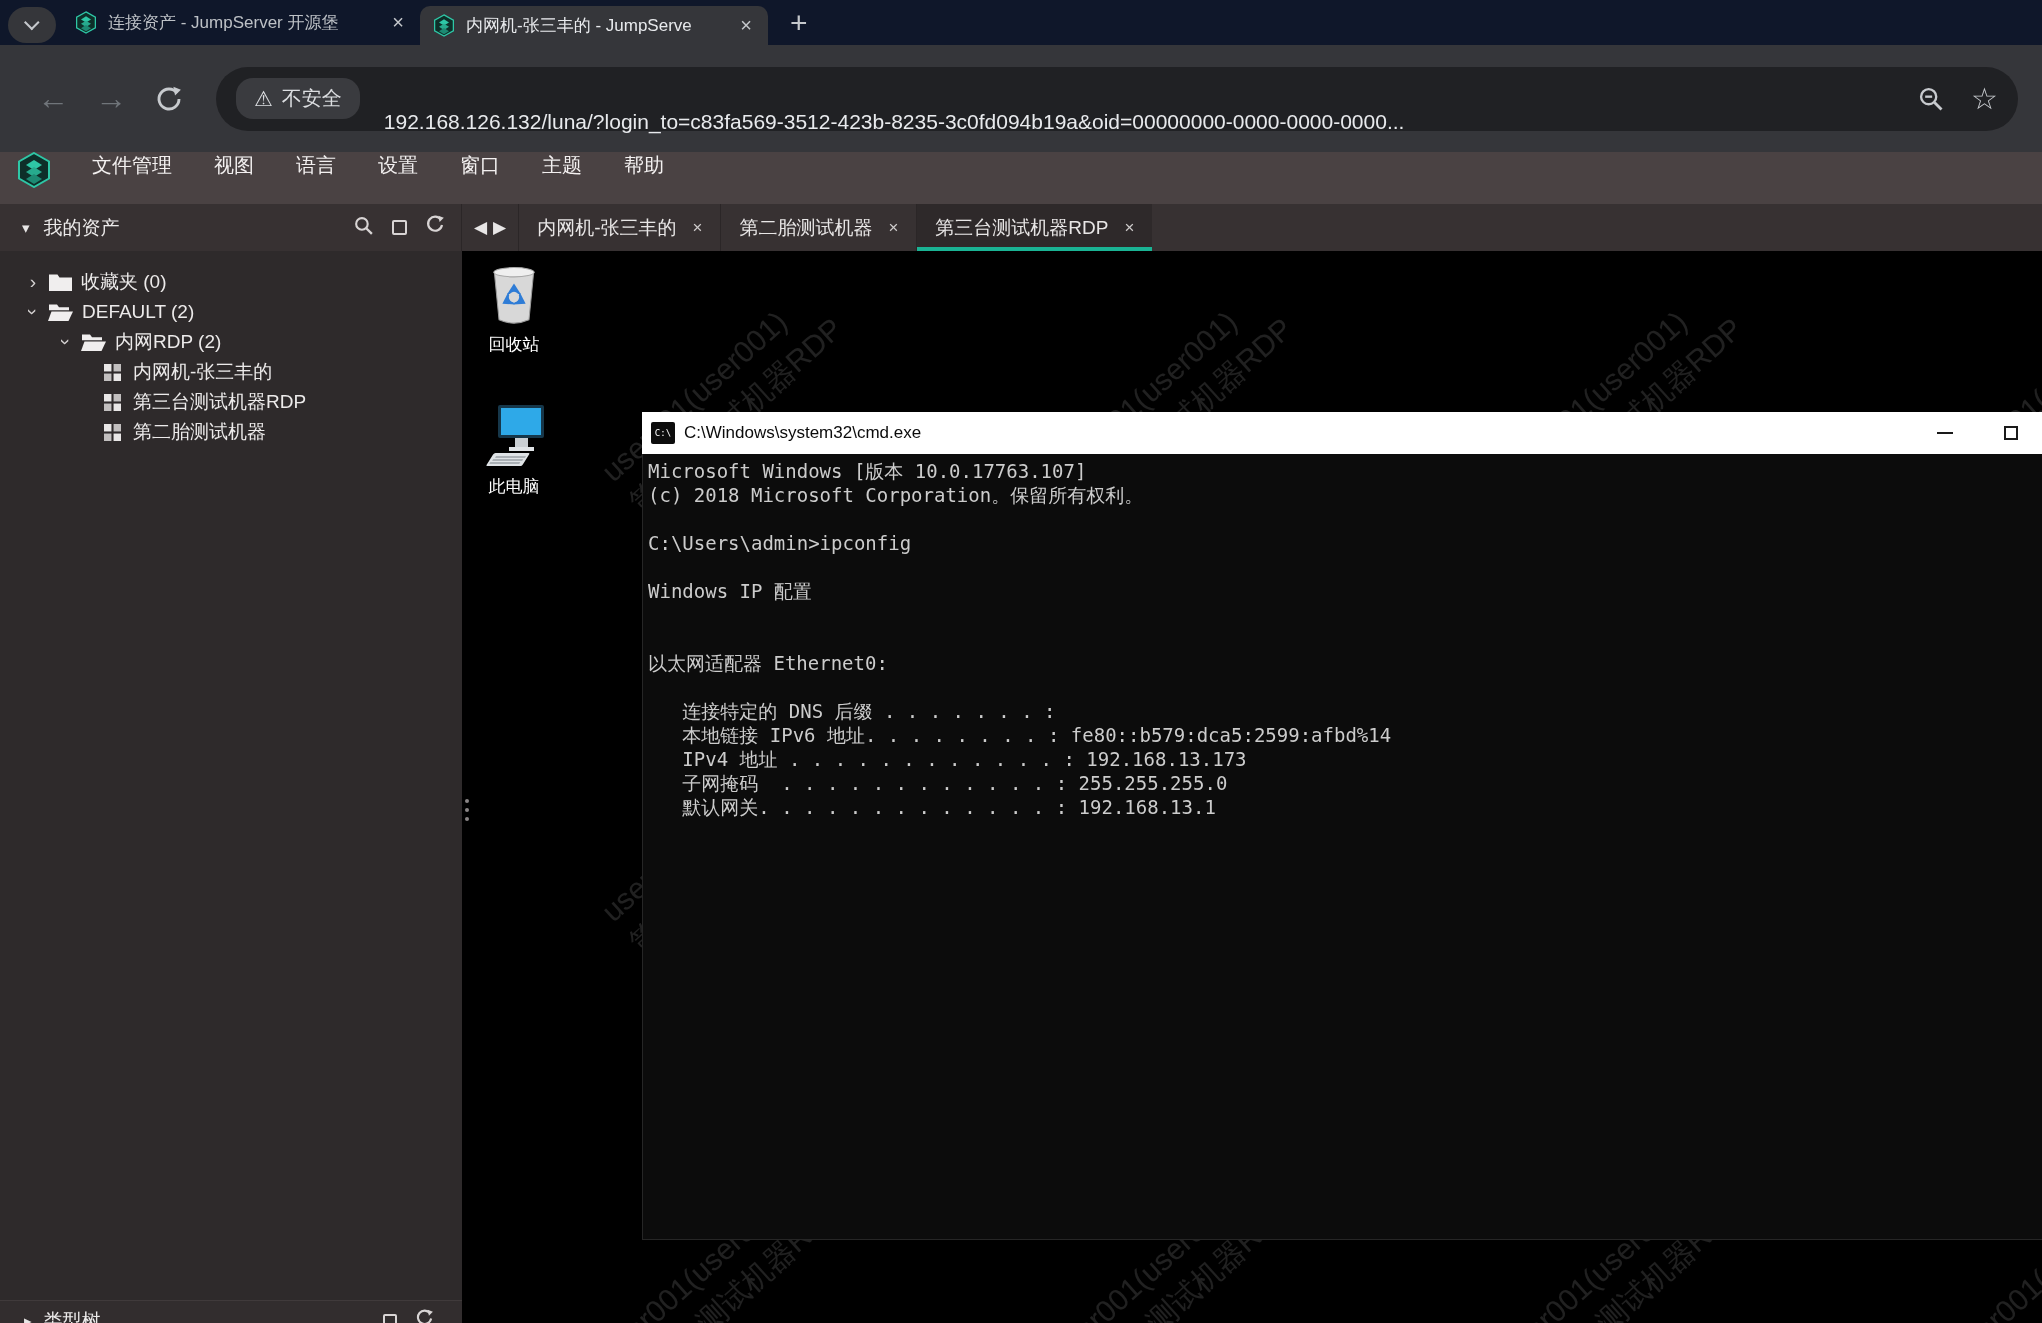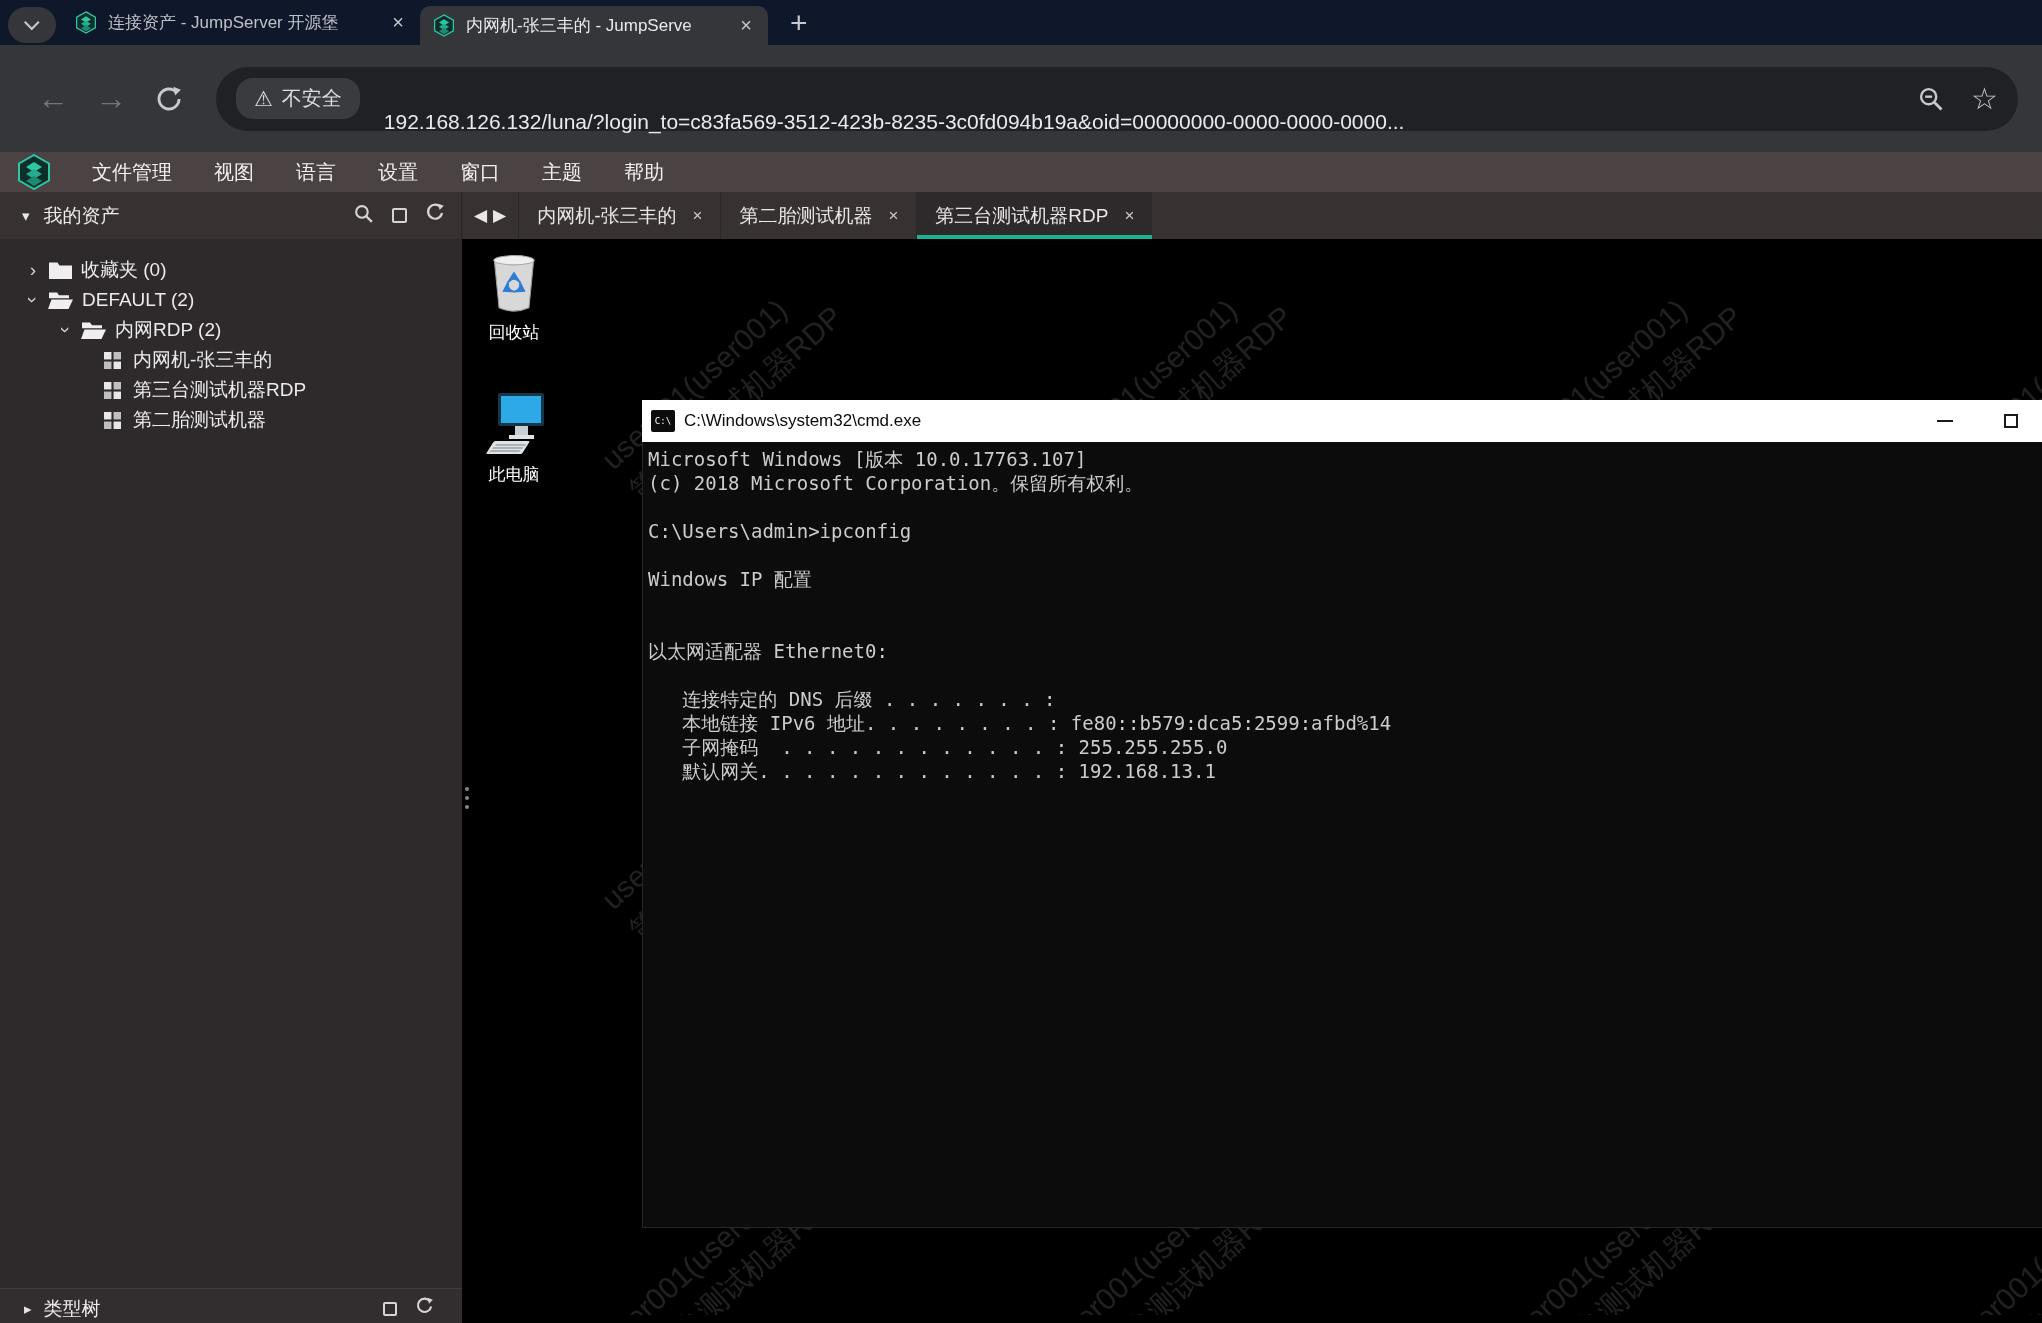--- a/index.html
+++ b/index.html
@@ -31,21 +31,21 @@
   .pill { flex:1; height:64px; margin-left:18px; background:#202124; border-radius:32px;
           display:flex; align-items:center; padding:0 20px; min-width:0; }
   .chip { display:flex; align-items:center; gap:9px; background:#3a3b3f; border-radius:17px;
           padding:7px 18px; color:#dcdee1; font-size:20px; flex:0 0 auto; cursor:pointer; }
   .chip .warn { font-size:21px; line-height:1; }
   .url { margin-left:24px; font-size:21px; color:#e8eaed; white-space:nowrap; overflow:hidden; flex:1;margin-top:46px; }
   .pill .tail-ic { flex:0 0 auto; margin-left:26px; display:flex; align-items:center; cursor:pointer; }
   .star { font-size:30px; color:#c7cace; }
 
   
-  .menubar { height:40px; background:#4a4243; display:flex; align-items:center; }
+  .menubar { height:52px; background:#4a4243; display:flex; }
   .logo { width:32px; height:36px; margin-left:18px; flex:0 0 auto; }
   .menubar .mi { margin-left:42px; font-size:20px; color:#f3f0f0; cursor:pointer; }
 
   
   .subrow { height:47px; background:#373132; display:flex; align-items:stretch; }
   .assets-header { width:462px; flex:0 0 auto; display:flex; align-items:center; padding:0 16px 0 22px;
                    color:#eceaea; font-size:19px; border-right:1px solid #2b2627; }
   .assets-header .dd { font-size:15px; margin-right:14px; color:#e8e6e6; }
   .ah-icons { margin-left:auto; display:flex; align-items:center; gap:18px; }
   .ah-icons .sq { width:15px; height:15px; border:2px solid #d8d4d4; border-radius:2px; }
@@ -411,20 +411,21 @@
           <div class="cmd-line"></div>
           <div class="cmd-line">C:\Users\admin&gt;ipconfig</div>
           <div class="cmd-line"></div>
           <div class="cmd-line">Windows IP 配置</div>
           <div class="cmd-line"></div>
           <div class="cmd-line"></div>
           <div class="cmd-line">以太网适配器 Ethernet0:</div>
           <div class="cmd-line"></div>
           <div class="cmd-line">   连接特定的 DNS 后缀 . . . . . . . :</div>
           <div class="cmd-line">   本地链接 IPv6 地址. . . . . . . . : fe80::b579:dca5:2599:afbd%14</div>
+          <div class="cmd-line">   IPv4 地址 . . . . . . . . . . . . : 192.168.13.173</div>
           <div class="cmd-line">   子网掩码  . . . . . . . . . . . . : 255.255.255.0</div>
           <div class="cmd-line">   默认网关. . . . . . . . . . . . . : 192.168.13.1</div>
           <div class="cmd-line"></div>
         </div>
       </div>
 
     </div>
   </div>
 </div>
 

